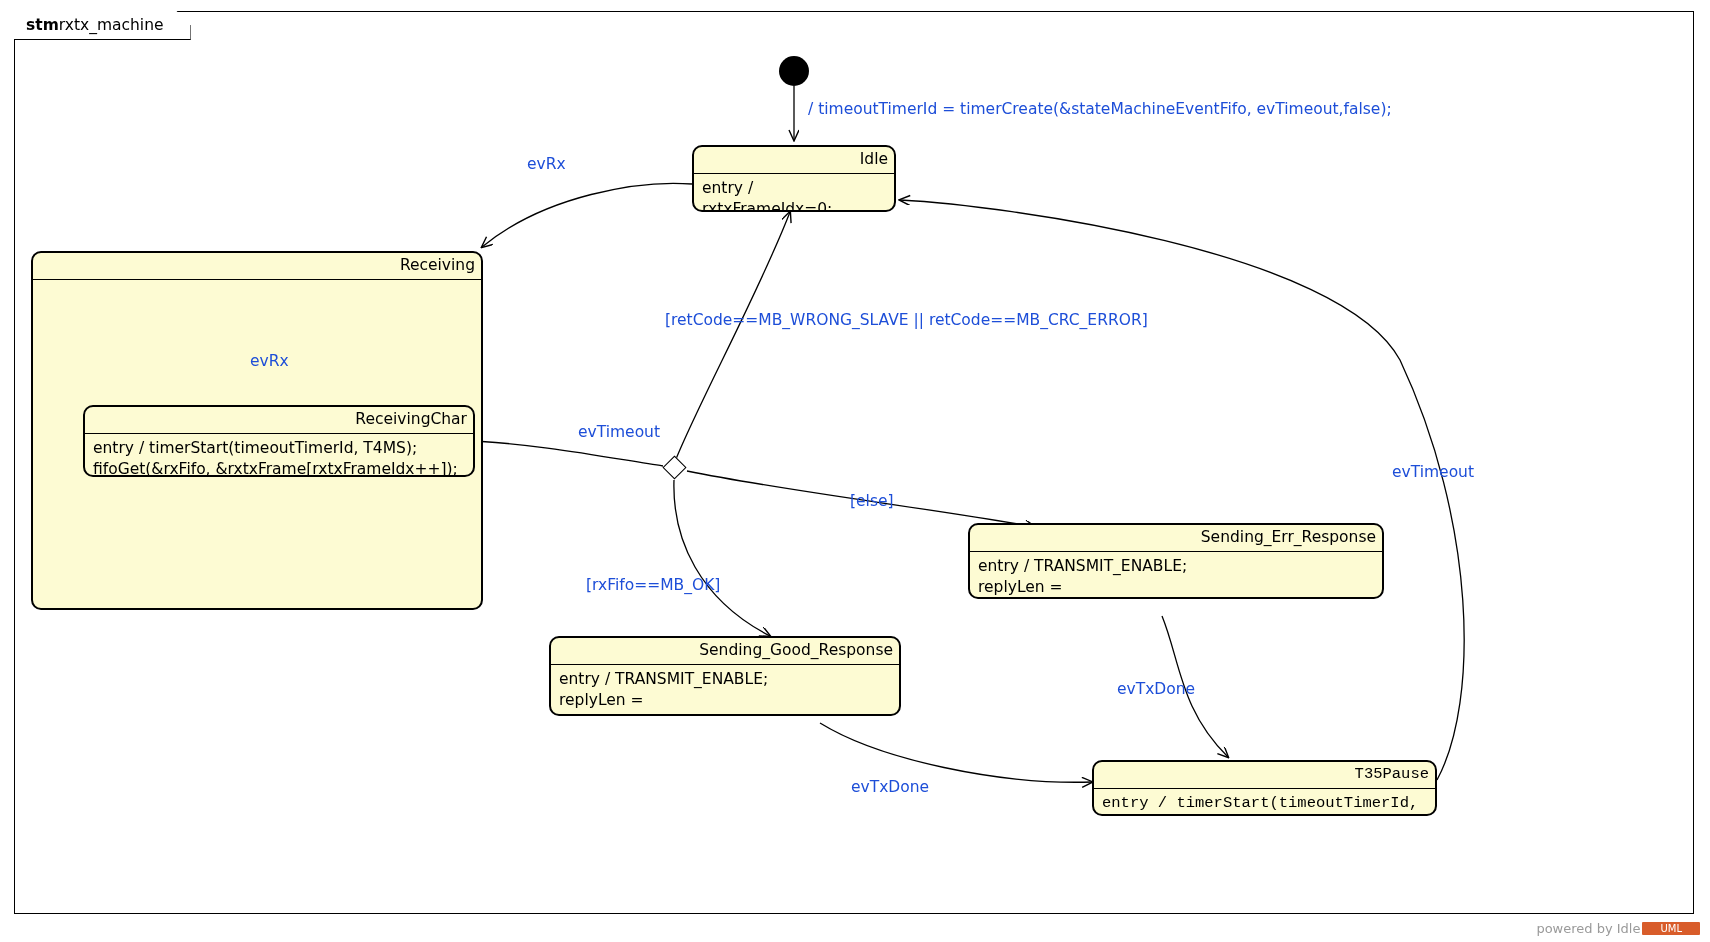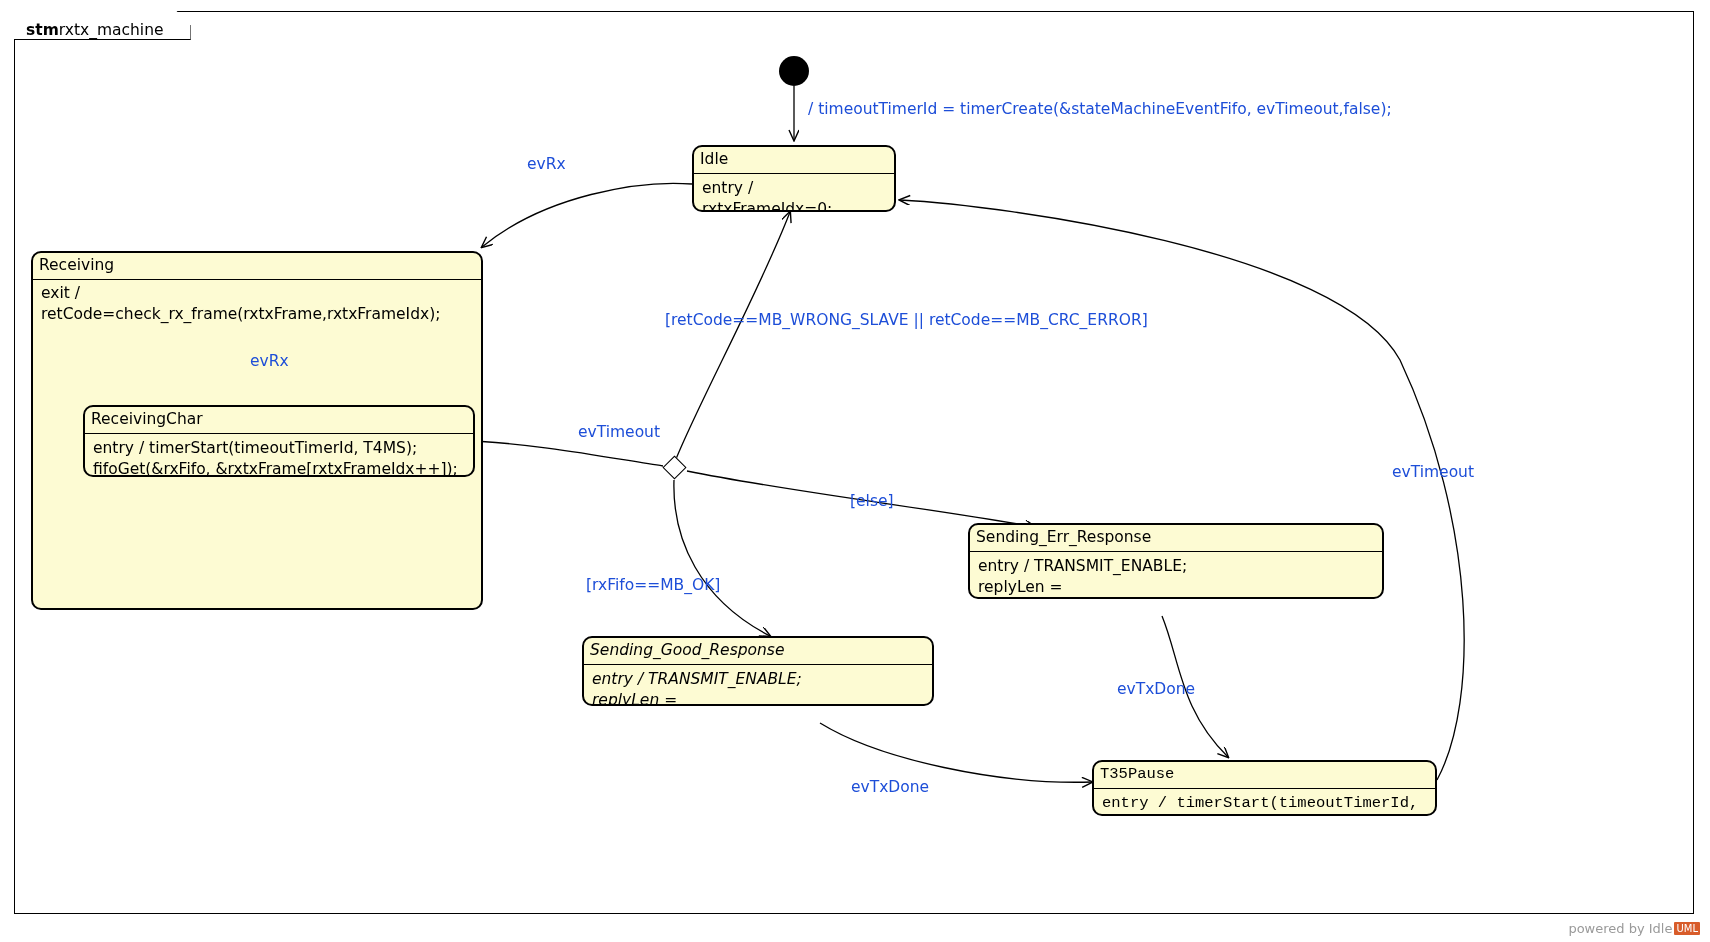--- a/index.html
+++ b/index.html
@@ -29,21 +29,21 @@
     box-sizing: border-box;
     background: #ffffff;
   }
   #frame-tab {
     position: absolute;
     left: 14px;
     top: 11px;
     height: 29px;
     padding: 0 26px 0 12px;
     display: flex;
-    align-items: flex-end;
+    align-items: center;
     border: 1px solid #000000;
     border-top: none;
     border-left: none;
     box-sizing: border-box;
     background: #ffffff;
     font-size: 15.5px;
     color: #000000;
     clip-path: polygon(0 0, calc(100% - 14px) 0, 100% 50%, 100% 100%, 0 100%);
     white-space: nowrap;
   }
@@ -63,21 +63,21 @@
   
   .state {
     position: absolute;
     background: #fdfbd3;
     border: 2px solid #000000;
     border-radius: 10px;
     box-sizing: border-box;
     overflow: hidden;
   }
   .state > .title {
-    text-align: left;
+    text-align: right;
     font-size: 15.5px;
     color: #000000;
     padding: 4px 6px 5px 6px;
     line-height: 1.1;
     white-space: nowrap;
   }
   .state > .divider {
     height: 1px;
     background: #000000;
     width: 100%;
@@ -129,21 +129,21 @@
     display: flex;
     align-items: center;
     gap: 2px;
   }
   #watermark .astah-mark {
     display: inline-block;
     background: #d85c2a;
     color: #ffffff;
     font-size: 10px;
     line-height: 11px;
-    padding: 1px 2px;
+    padding: 1px 18px;
     border-radius: 1px;
   }
 </style>
 </head>
 <body>
 
 <div id="canvas">
 
   <div id="frame"></div>
   <div id="frame-tab">
@@ -183,21 +183,20 @@
 
   <div class="initial" style="left:779px; top:56px; width:30px; height:30px;"></div>
 
   <div class="initial" style="left:96px; top:328px; width:28px; height:28px;"></div>
 
   <div class="junction" style="left:666px; top:459px;"></div>
 
   <div class="state composite" style="left:31px; top:251px; width:452px; height:359px;">
     <div class="title">Receiving</div>
     <div class="divider"></div>
-    <div class="body">exit / retCode=check_rx_frame(rxtxFrame,rxtxFrameIdx);</div>
   </div>
 
   <div class="state" style="left:83px; top:405px; width:392px; height:72px;">
     <div class="title">ReceivingChar</div>
     <div class="divider"></div>
     <div class="body">entry / timerStart(timeoutTimerId, T4MS);
 fifoGet(&amp;rxFifo, &amp;rxtxFrame[rxtxFrameIdx++]);</div>
   </div>
 
   <div class="state" style="left:692px; top:145px; width:204px; height:67px;">
@@ -208,21 +207,21 @@
   </div>
 
   <div class="state" style="left:968px; top:523px; width:416px; height:76px;">
     <div class="title">Sending_Err_Response</div>
     <div class="divider"></div>
     <div class="body">entry / TRANSMIT_ENABLE;
 replyLen = generateErrorReply(rxtxFrame,retCode);
 putstring(rxtxFrame, replyLen);</div>
   </div>
 
-  <div class="state" style="left:582px; top:636px; width:352px; height:70px;font-style:italic;">
+  <div class="state" style="left:549px; top:636px; width:352px; height:80px;">
     <div class="title">Sending_Good_Response</div>
     <div class="divider"></div>
     <div class="body">entry / TRANSMIT_ENABLE;
 replyLen = generateGoodReply(rxtxFrame);
 putstring(rxtxFrame, replyLen);</div>
   </div>
 
   <div class="state" style="left:1092px; top:760px; width:345px; height:56px;font-family:Liberation Mono, monospace;">
     <div class="title">T35Pause</div>
     <div class="divider"></div>

